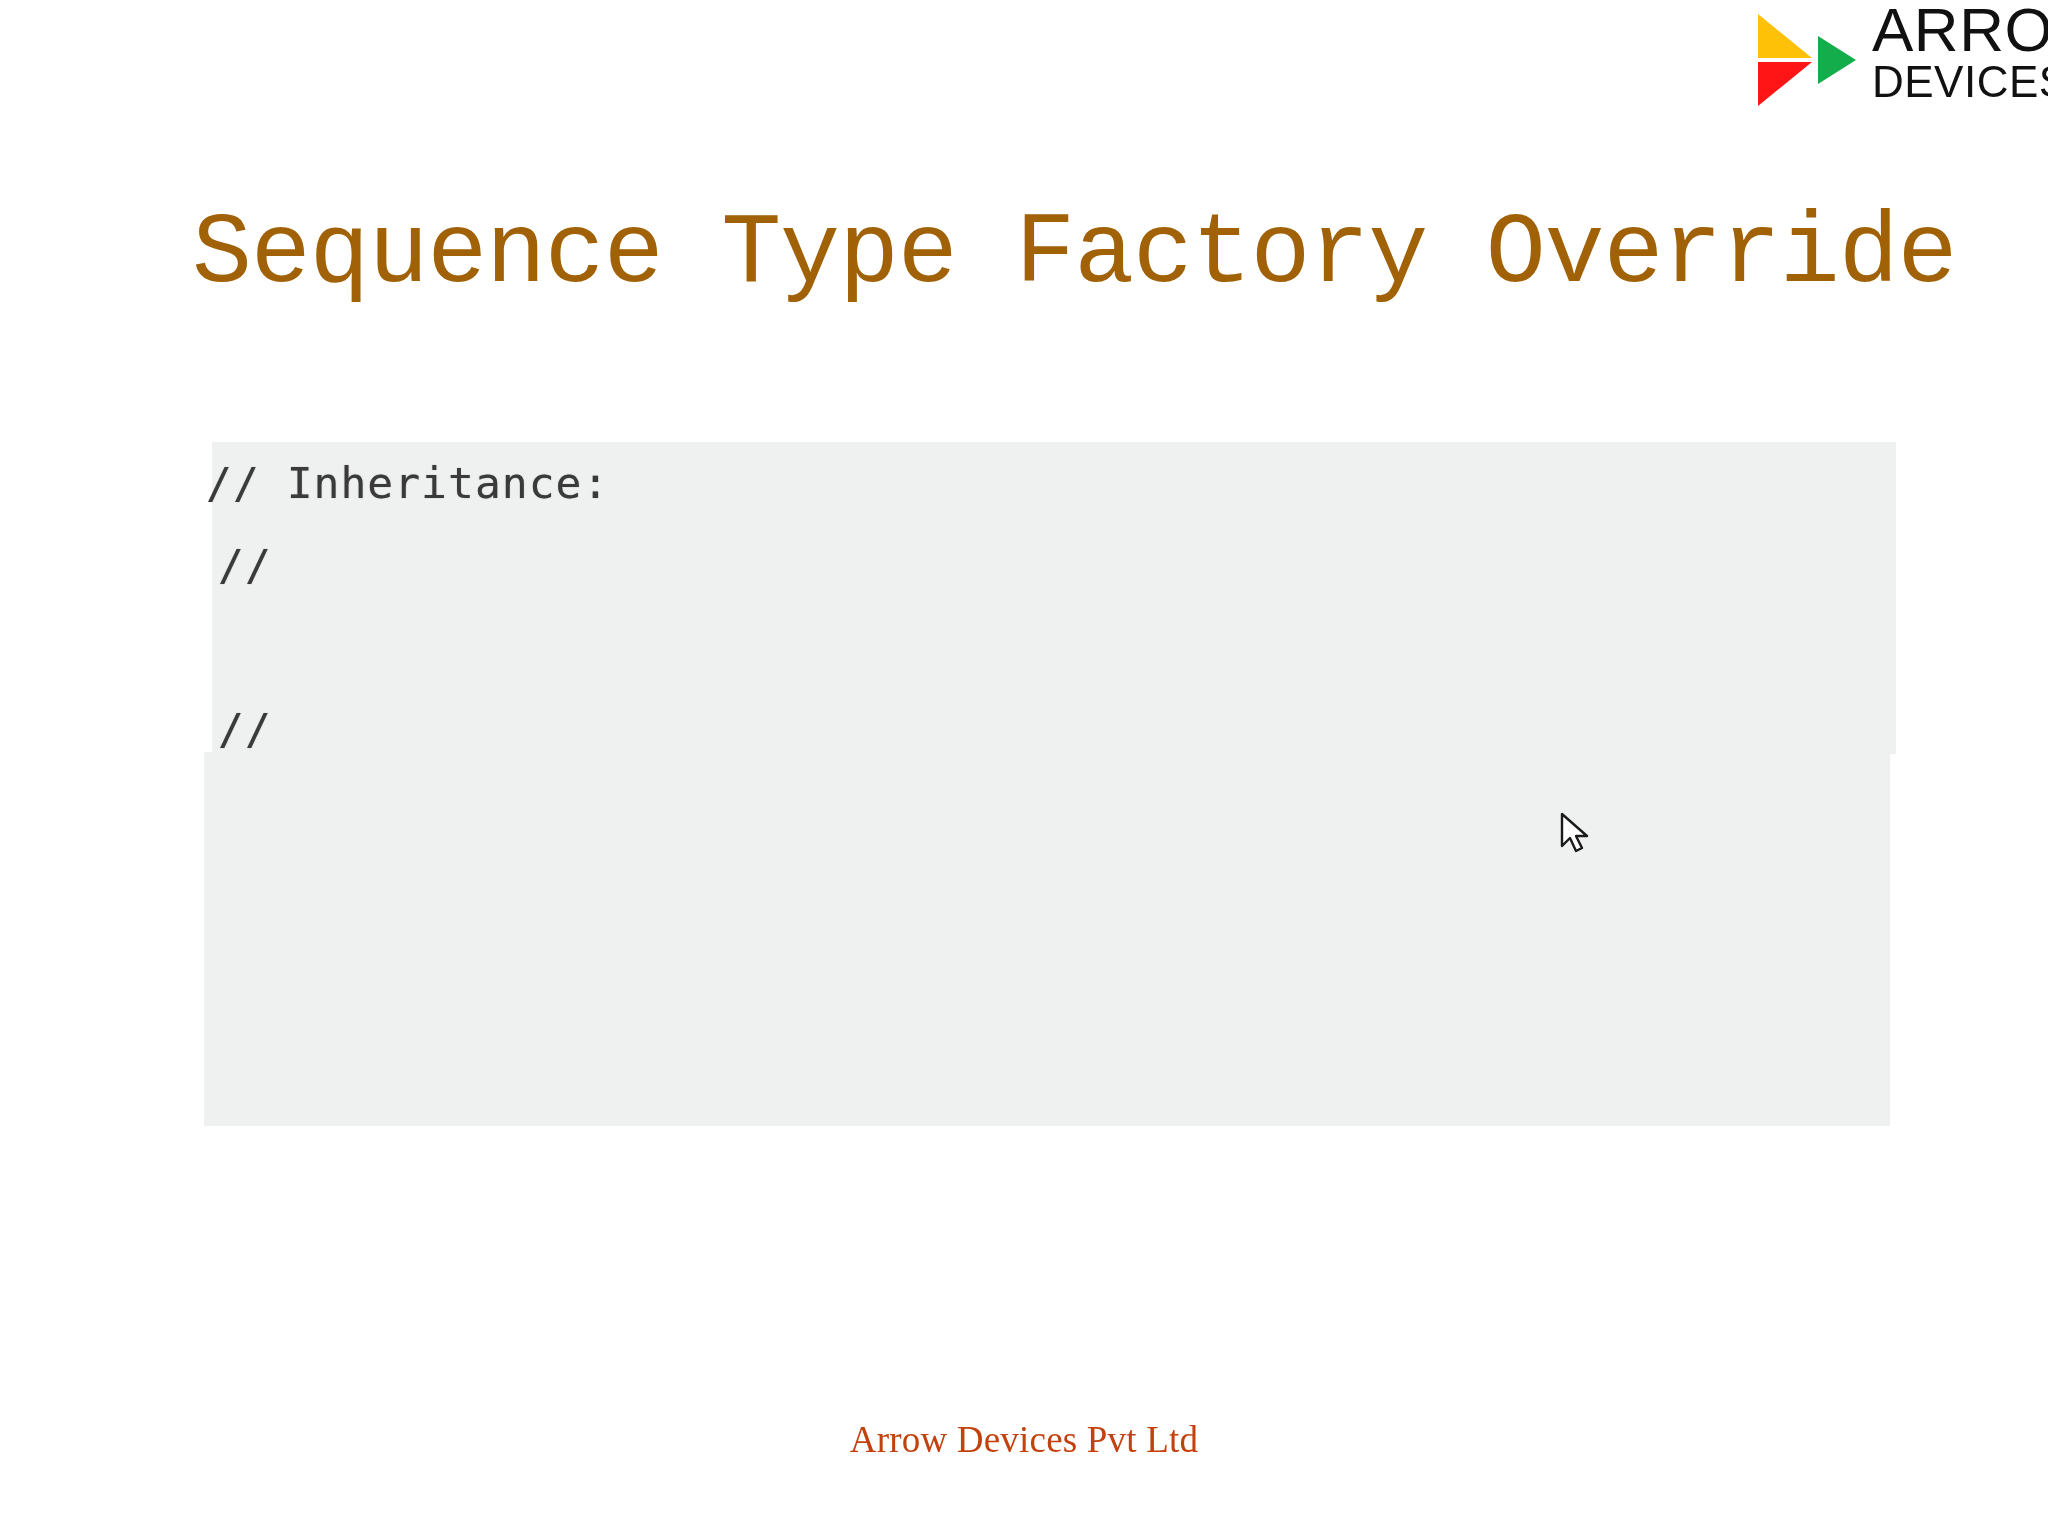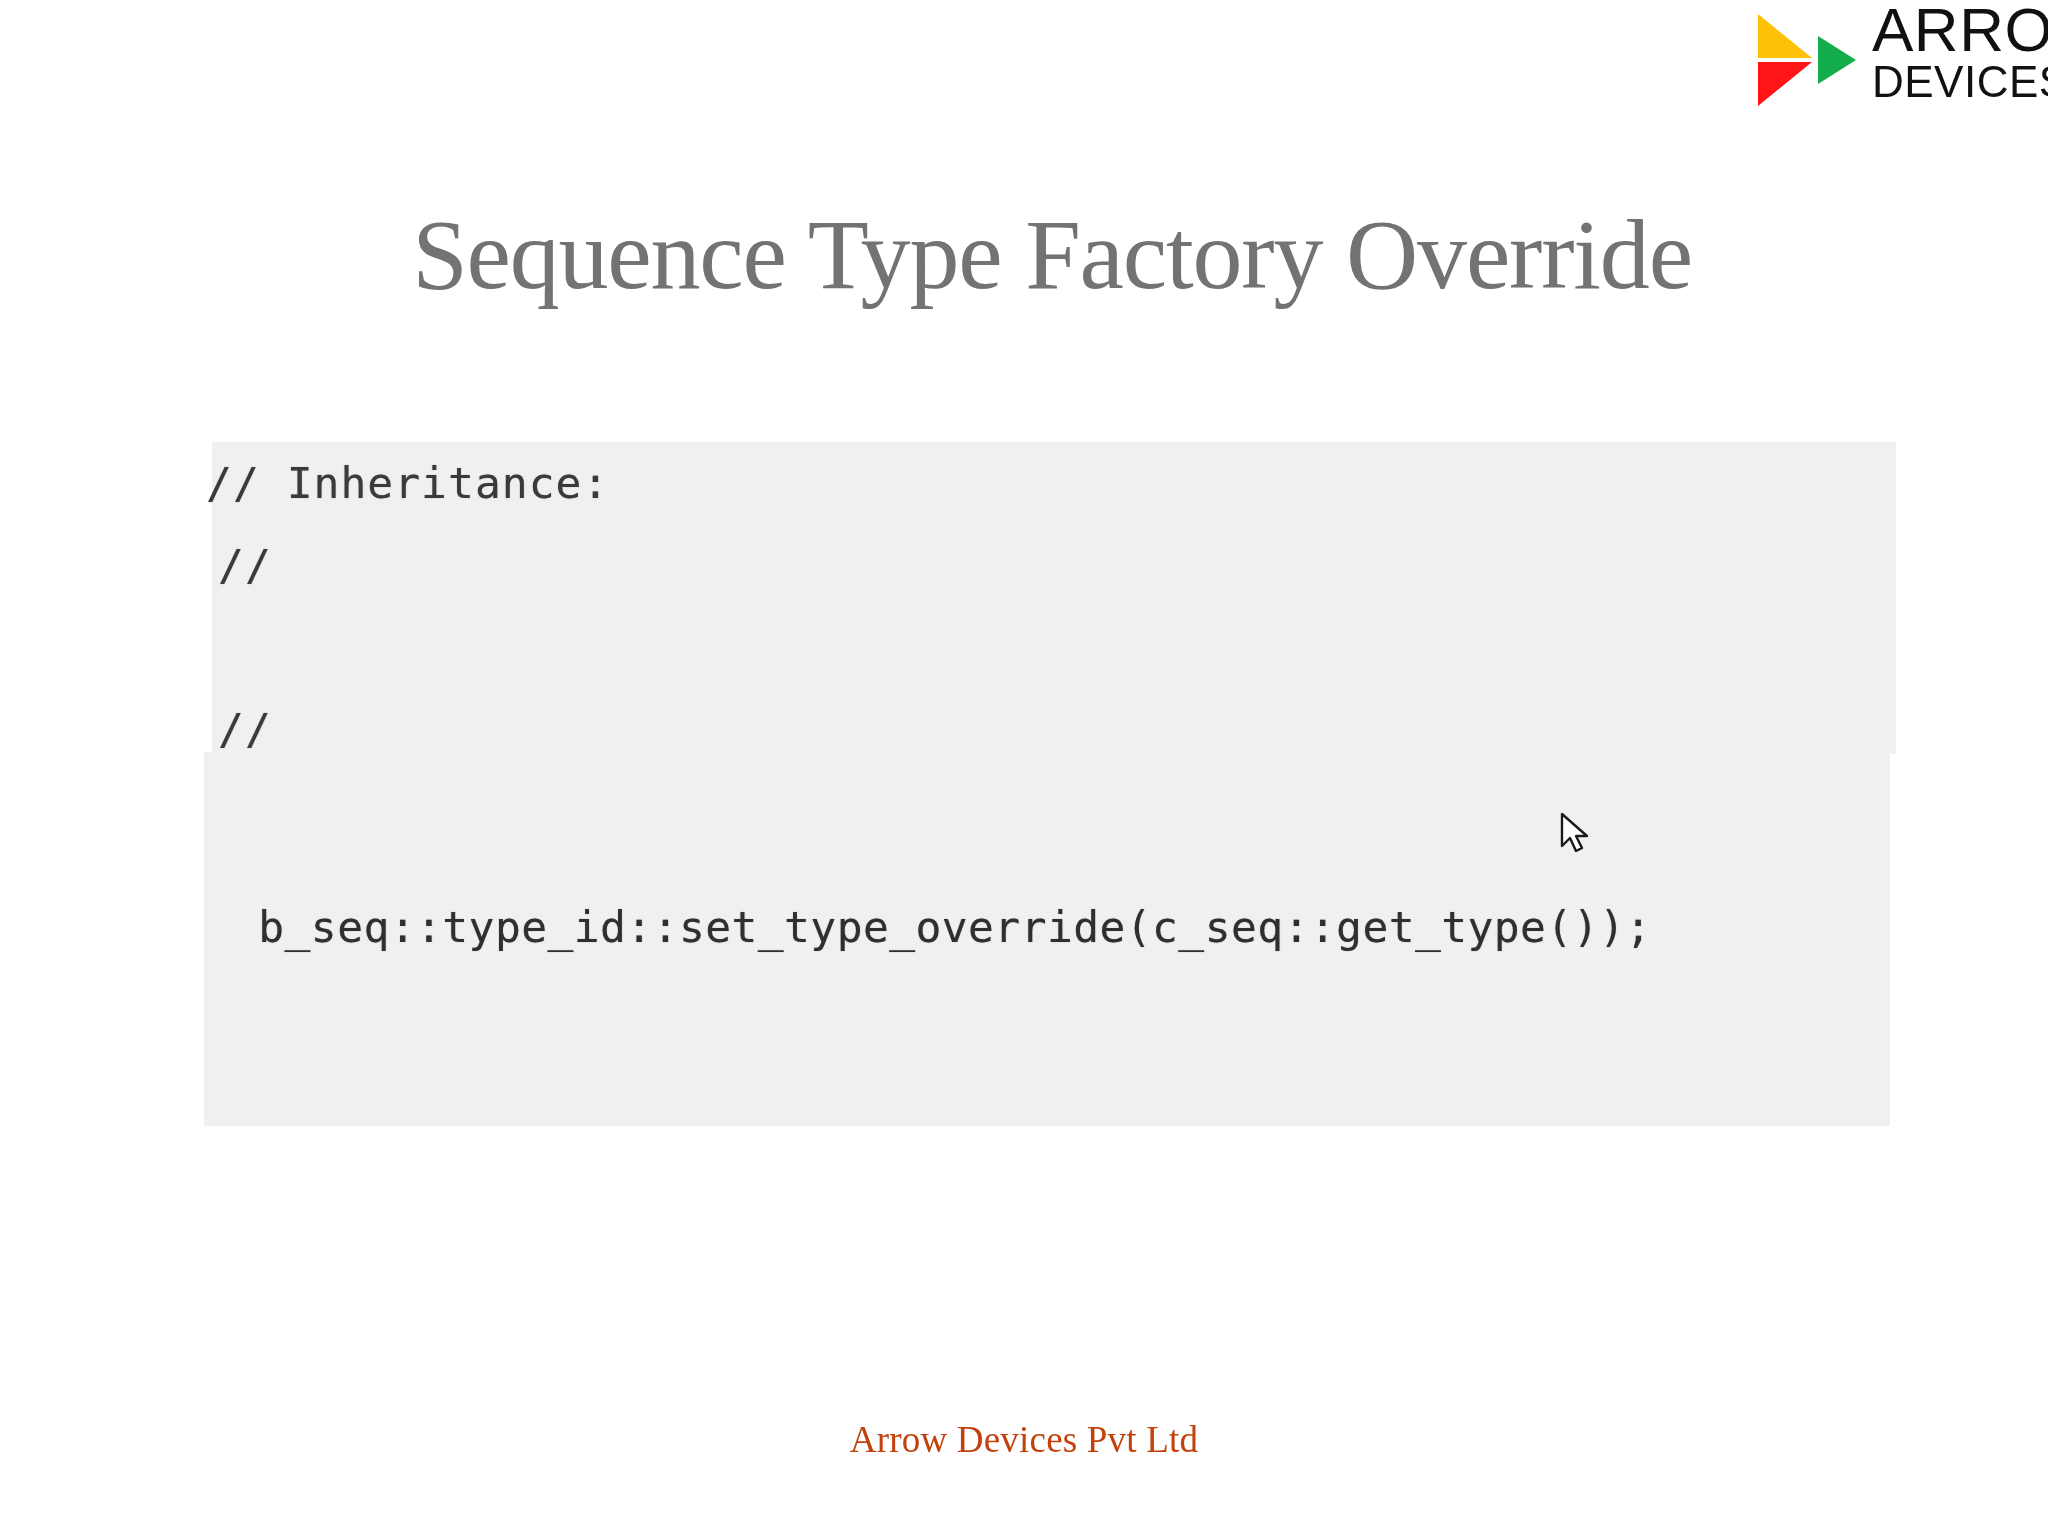--- a/index.html
+++ b/index.html
@@ -50,29 +50,28 @@
   .logo-word.second {
     font-size: 44px;
   }
 
   
   .slide-title {
     position: absolute;
     left: 192px;
     top: 196px;
     width: 1720px;
-    font-family: Liberation Serif, serif;
+    font-family: Liberation Mono, monospace;
     font-size: 100px;
     font-weight: 300;
     font-stretch: condensed;
-    color: #737373;
+    color: #a16207;
     letter-spacing: -1.2px;
     line-height: 118px;
     white-space: nowrap;
-    text-align: center;
   }
 
   
   .code-region {
     position: absolute;
     left: 204px;
     top: 440px;
     width: 1692px;
     height: 688px;
   }
@@ -152,21 +151,20 @@
 
 <div class="slide-title">Sequence Type Factory Override</div>
 
 <div class="code-region">
   <div class="code-panel upper"></div>
   <div class="code-panel lower"></div>
 
   <div class="code-line l0">// Inheritance:</div>
   <div class="code-line l1">//</div>
   <div class="code-line l3">//</div>
-  <div class="code-line l5"> b_seq::type_id::set_type_override(c_seq::get_type());</div>
 </div>
 
 <div class="cursor">
   <svg width="40" height="48" viewBox="0 0 40 48">
     <path d="M4 2 L4 34 L12 26 L18 39 L24 36 L18 24 L29 24 Z" fill="#ffffff" stroke="#1a1a1a" stroke-width="2.4" stroke-linejoin="round"></path>
   </svg>
 </div>
 
 <div class="footer">Arrow Devices Pvt Ltd</div>
 

